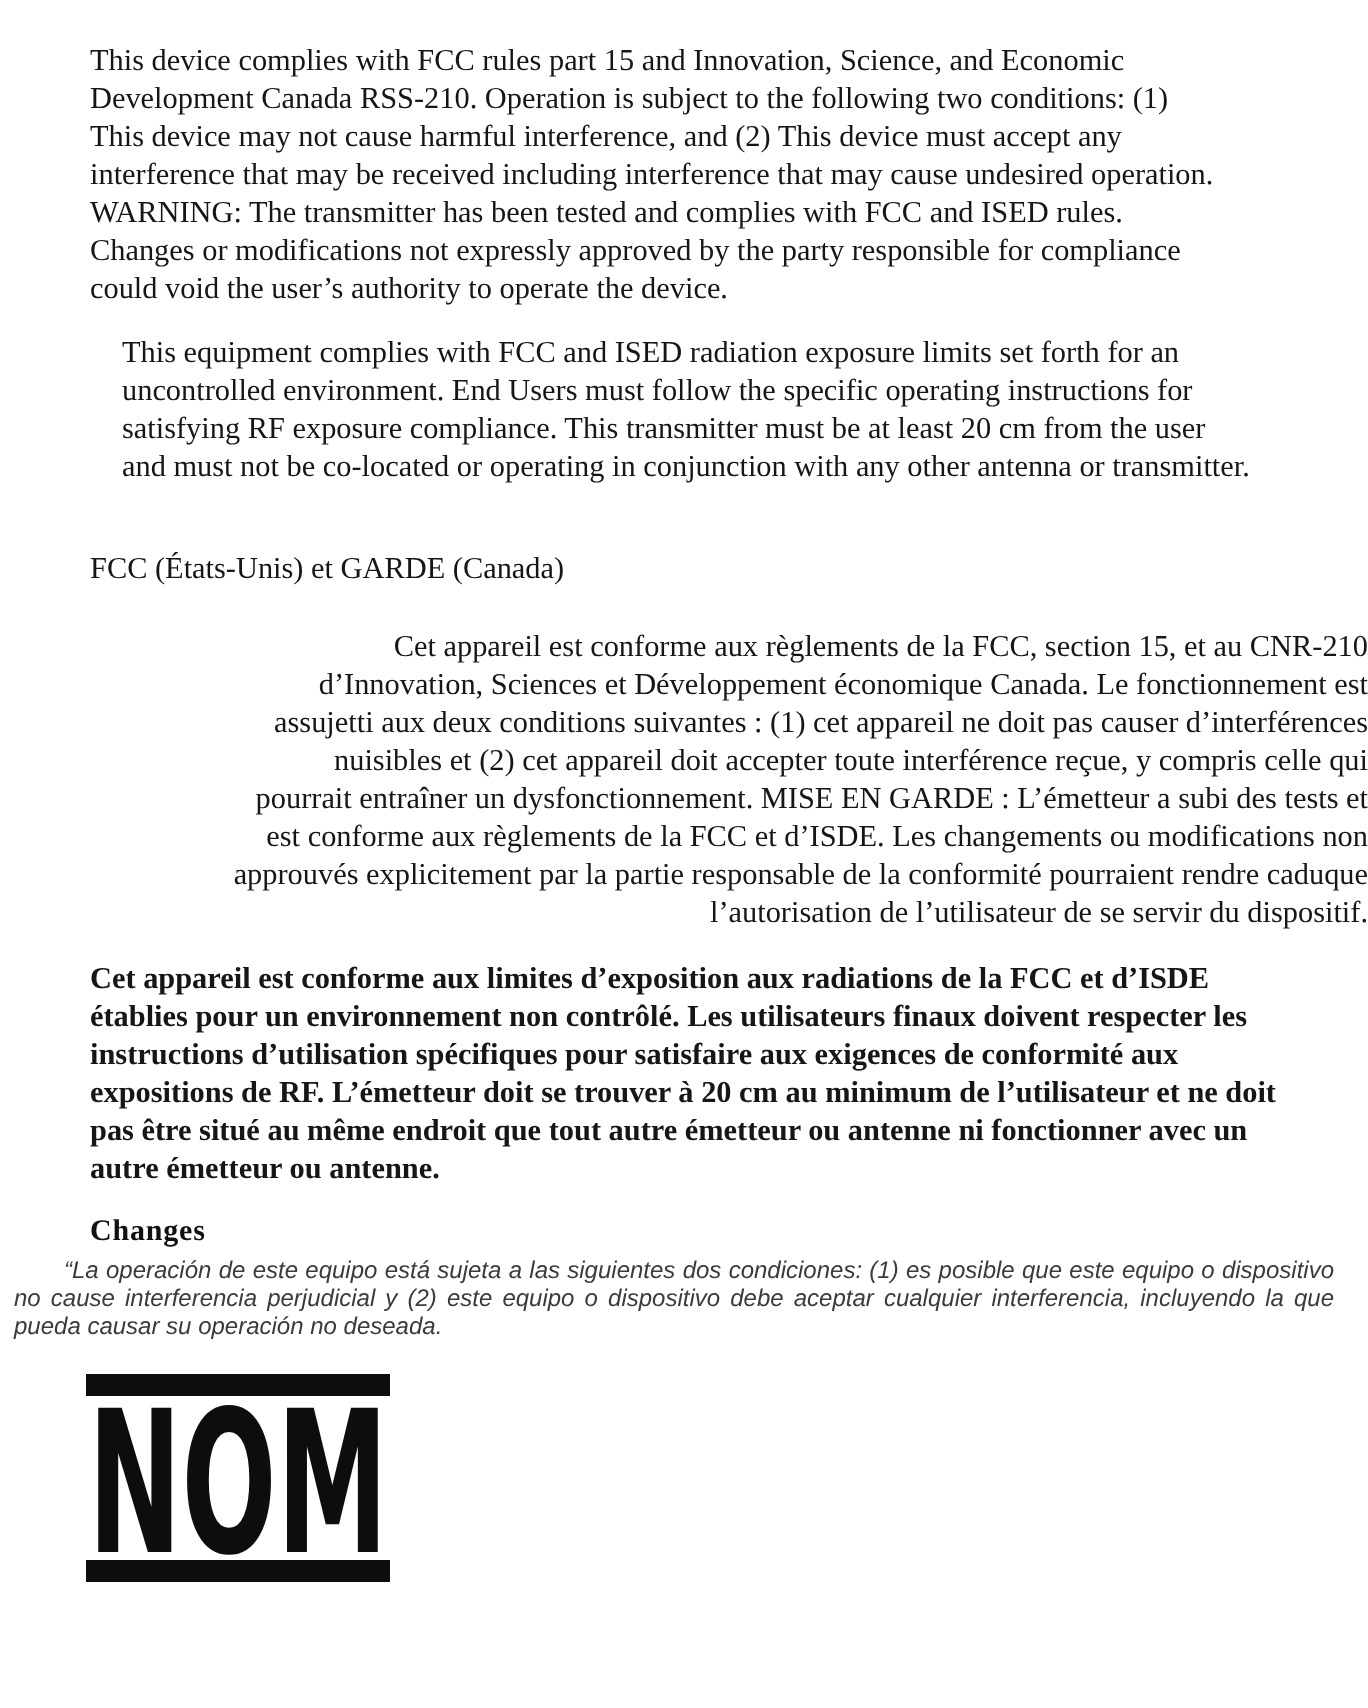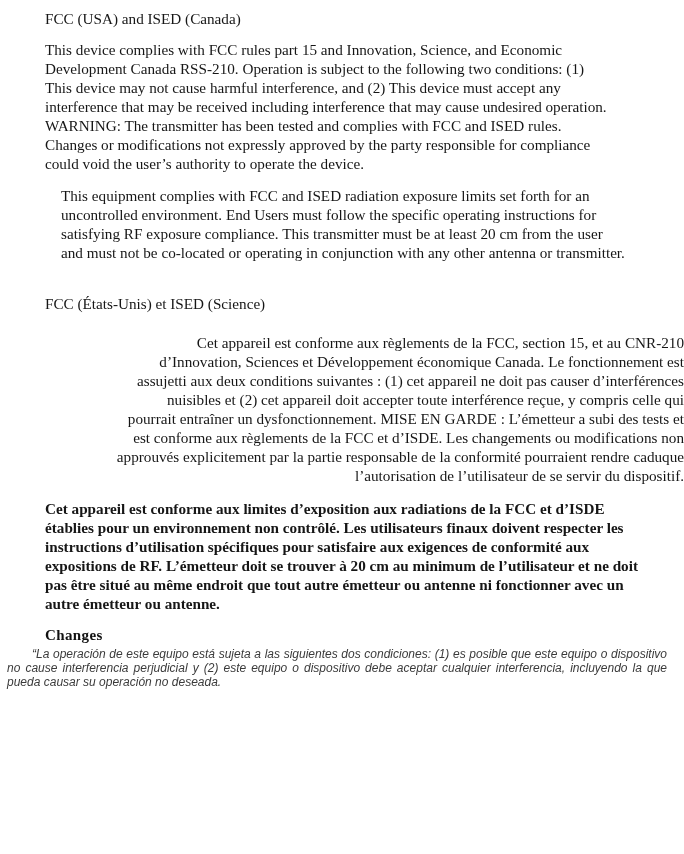--- a/index.html
+++ b/index.html
@@ -66,36 +66,35 @@
     height: 104px;
     display: block;
   }
   .nom-logo svg { display: block; }
 </style>
 </head>
 <body>
 
 <div class="doc-page">
 
-  <div class="reg-heading">FCC (USA) and ISED (Canada)</div>
 
   <div class="reg-para mt-p1en">This device complies with FCC rules part 15 and Innovation, Science, and Economic
 Development Canada RSS-210. Operation is subject to the following two conditions: (1)
 This device may not cause harmful interference, and (2) This device must accept any
 interference that may be received including interference that may cause undesired operation.
 WARNING: The transmitter has been tested and complies with FCC and ISED rules.
 Changes or modifications not expressly approved by the party responsible for compliance
 could void the user’s authority to operate the device.</div>
 
   <div class="reg-para mt-p2en">This equipment complies with FCC and ISED radiation exposure limits set forth for an
 uncontrolled environment. End Users must follow the specific operating instructions for
 satisfying RF exposure compliance. This transmitter must be at least 20 cm from the user
 and must not be co-located or operating in conjunction with any other antenna or transmitter.</div>
 
-  <div class="reg-heading mt-hfr">FCC (États-Unis) et ISED (Science)</div>
+  <div class="reg-heading mt-hfr">FCC (États-Unis) et GARDE (Canada)</div>
 
   <div class="reg-para mt-p1fr">Cet appareil est conforme aux règlements de la FCC, section 15, et au CNR-210
 d’Innovation, Sciences et Développement économique Canada. Le fonctionnement est
 assujetti aux deux conditions suivantes : (1) cet appareil ne doit pas causer d’interférences
 nuisibles et (2) cet appareil doit accepter toute interférence reçue, y compris celle qui
 pourrait entraîner un dysfonctionnement. MISE EN GARDE : L’émetteur a subi des tests et
 est conforme aux règlements de la FCC et d’ISDE. Les changements ou modifications non
 approuvés explicitement par la partie responsable de la conformité pourraient rendre caduque
 l’autorisation de l’utilisateur de se servir du dispositif.</div>
 
@@ -103,14 +102,21 @@
 établies pour un environnement non contrôlé. Les utilisateurs finaux doivent respecter les
 instructions d’utilisation spécifiques pour satisfaire aux exigences de conformité aux
 expositions de RF. L’émetteur doit se trouver à 20 cm au minimum de l’utilisateur et ne doit
 pas être situé au même endroit que tout autre émetteur ou antenne ni fonctionner avec un
 autre émetteur ou antenne.</div>
 
   <div class="mexico-heading">Changes</div>
 
   <div class="mexico-para">“La operación de este equipo está sujeta a las siguientes dos condiciones: (1) es posible que este equipo o dispositivo no cause interferencia perjudicial y (2) este equipo o dispositivo debe aceptar cualquier interferencia, incluyendo la que pueda causar su operación no deseada.</div>
 
+  <div class="nom-logo">
+    <svg width="152" height="104" viewBox="0 0 152 104" xmlns="http://www.w3.org/2000/svg">
+      <rect x="0" y="0" width="152" height="11" fill="#0d0d0d"></rect>
+      <text x="1" y="89" font-family="DejaVu Sans, Liberation Sans, sans-serif" font-weight="bold" font-size="99" fill="#0d0d0d" textLength="150" lengthAdjust="spacingAndGlyphs">NOM</text>
+      <rect x="0" y="93" width="152" height="11" fill="#0d0d0d"></rect>
+    </svg>
+  </div>
 
 </div>
 
 </body></html>

